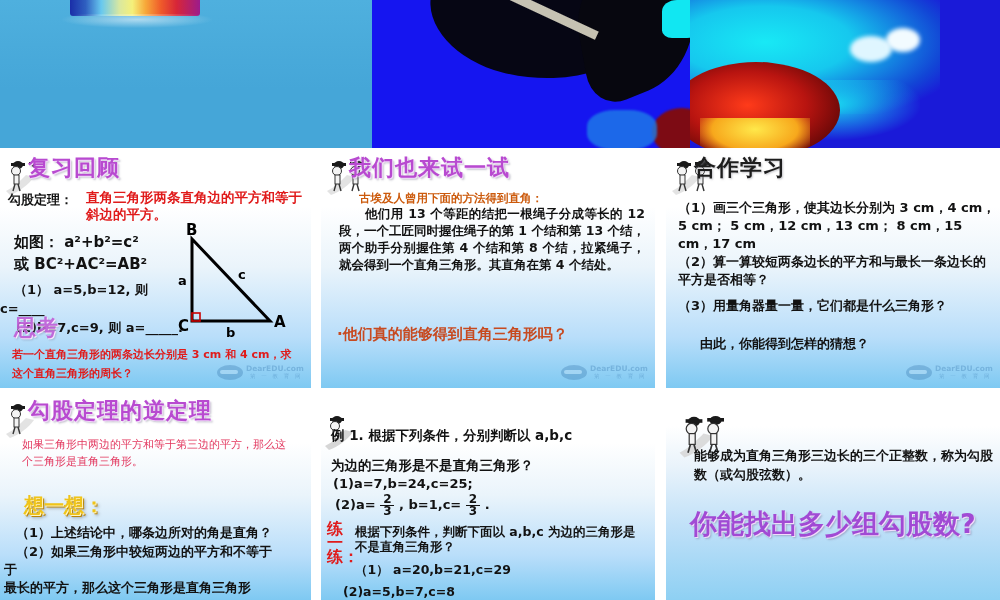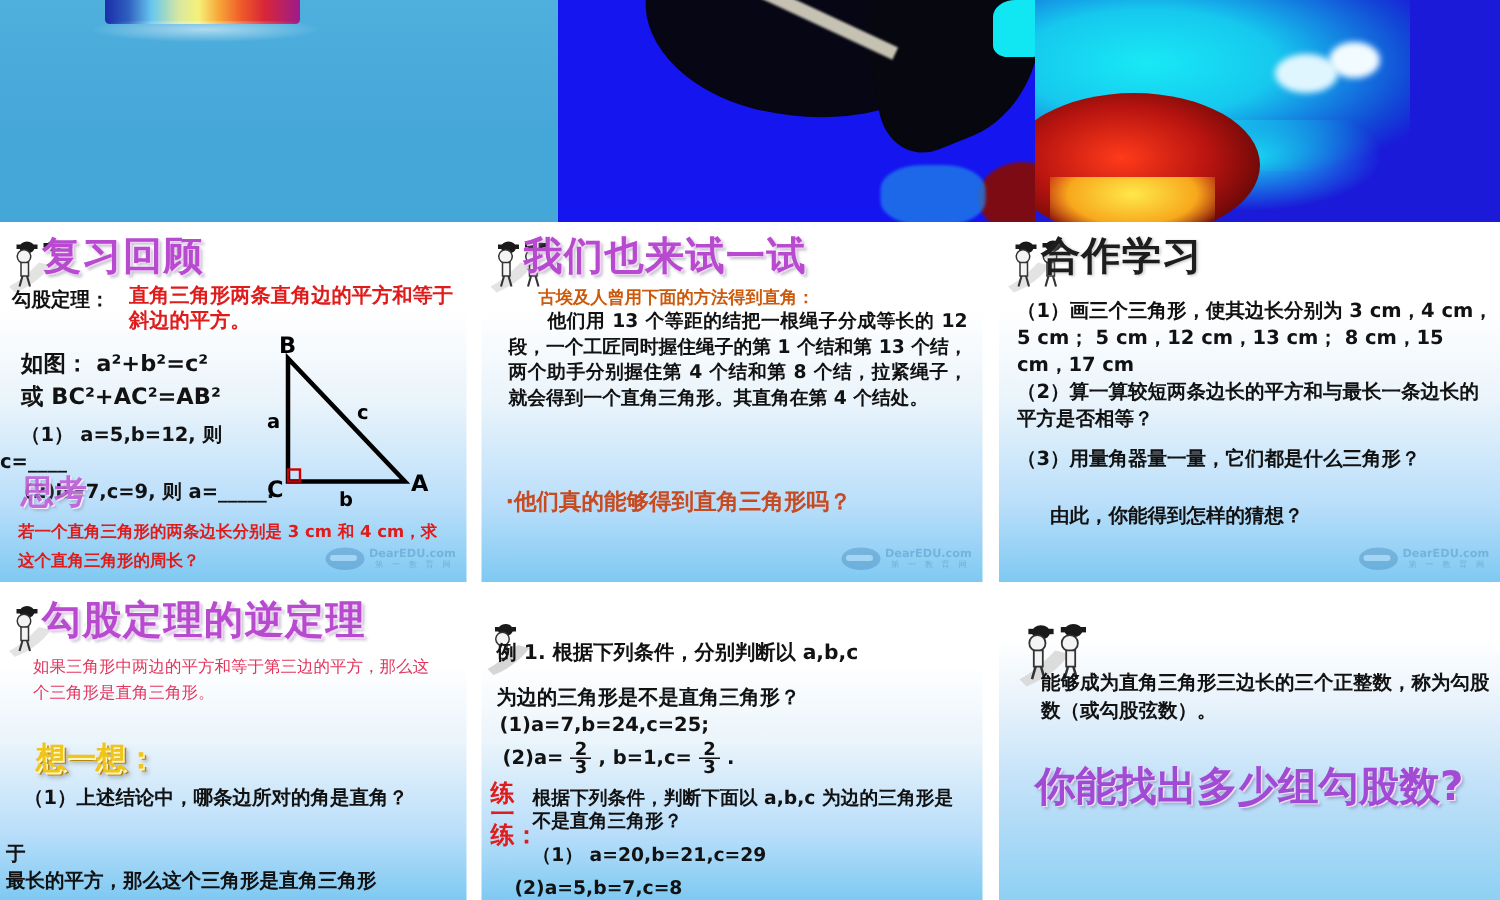--- a/index.html
+++ b/index.html
@@ -54,21 +54,21 @@
   .p1{left:0;top:155px;width:311px;height:233px;}
   .p2{left:321px;top:155px;width:334px;height:233px;}
   .p3{left:666px;top:155px;width:334px;height:233px;}
   .p4{left:0;top:398px;width:311px;height:202px;}
   .p5{left:321px;top:398px;width:334px;height:202px;}
   .p6{left:666px;top:398px;width:334px;height:202px;}
   .p6{background:linear-gradient(180deg,#ffffff 0%,#ffffff 14%,#e9f3fb 34%,#bfe0f8 64%,#8ed0f3 100%);}
 
   .title-wrap{position:relative;height:34px;}
   .kid-icon{position:absolute;left:4px;top:2px;width:58px;height:40px;}
-  .title-zh{position:absolute;left:28px;top:-2px;font-size:26px;font-weight:bold;
+  .title-zh{position:absolute;left:28px;top:-2px;font-size:22px;font-weight:bold;
      color:#b84ad0;letter-spacing:1px;
      text-shadow:1px 1px 0 #f2d7fa, 2px 2px 2px rgba(120,120,140,.45);
      font-family:"DejaVu Sans","Liberation Sans",sans-serif;white-space:nowrap;}
   .title-zh.blk{color:#1d1d1d;text-shadow:1px 1px 2px rgba(140,140,150,.5);}
 
   .txt{font-family:"DejaVu Sans","Liberation Sans",sans-serif;color:#121212;}
 
   
   .p1 .l1{position:absolute;left:8px;top:36px;font-size:13px;font-weight:bold;}
   .p1 .rule{position:absolute;left:86px;top:34px;width:218px;font-size:13.5px;font-weight:bold;color:#e01b1b;line-height:17px;text-align:left;}
@@ -260,20 +260,21 @@
         <circle cx="12" cy="14" r="4.5" fill="#f4f4f4" stroke="#333" stroke-width="1"></circle>
         <rect x="10" y="18" width="5" height="9" fill="#f4f4f4" stroke="#333" stroke-width="1"></rect>
         <line x1="11" y1="27" x2="9" y2="34" stroke="#333" stroke-width="1.4"></line>
           <line x1="14" y1="27" x2="16" y2="34" stroke="#333" stroke-width="1.4"></line>
       </svg>
       <div class="title-zh">勾股定理的逆定理</div>
     </div>
     <div class="thm">如果三角形中两边的平方和等于第三边的平方，那么这个三角形是直角三角形。</div>
     <div class="think2">想一想：</div>
     <div class="q txt">（1）上述结论中，哪条边所对的角是直角？</div>
+    <div class="q txt" style="top:145px">（2）如果三角形中较短两边的平方和不等于</div>
     <div class="q2l txt" style="top:163px">于</div>
     <div class="q2l txt" style="top:181px">最长的平方，那么这个三角形是直角三角形</div>
   </div>
 
   <div class="panel p5">
     <svg class="kid-icon" style="position:absolute;left:2px;top:14px" viewBox="0 0 58 40">
       <path d="M2 34 C10 30 16 24 22 18 L30 20 C24 28 16 34 6 38 Z" fill="#cfcfcf" opacity=".85"></path>
       <ellipse cx="14" cy="8" rx="5" ry="4" fill="#1a1a1a"></ellipse>
         <rect x="7" y="6" width="14" height="3" fill="#1a1a1a"></rect>
       <circle cx="12" cy="14" r="4.5" fill="#f4f4f4" stroke="#333" stroke-width="1"></circle>

